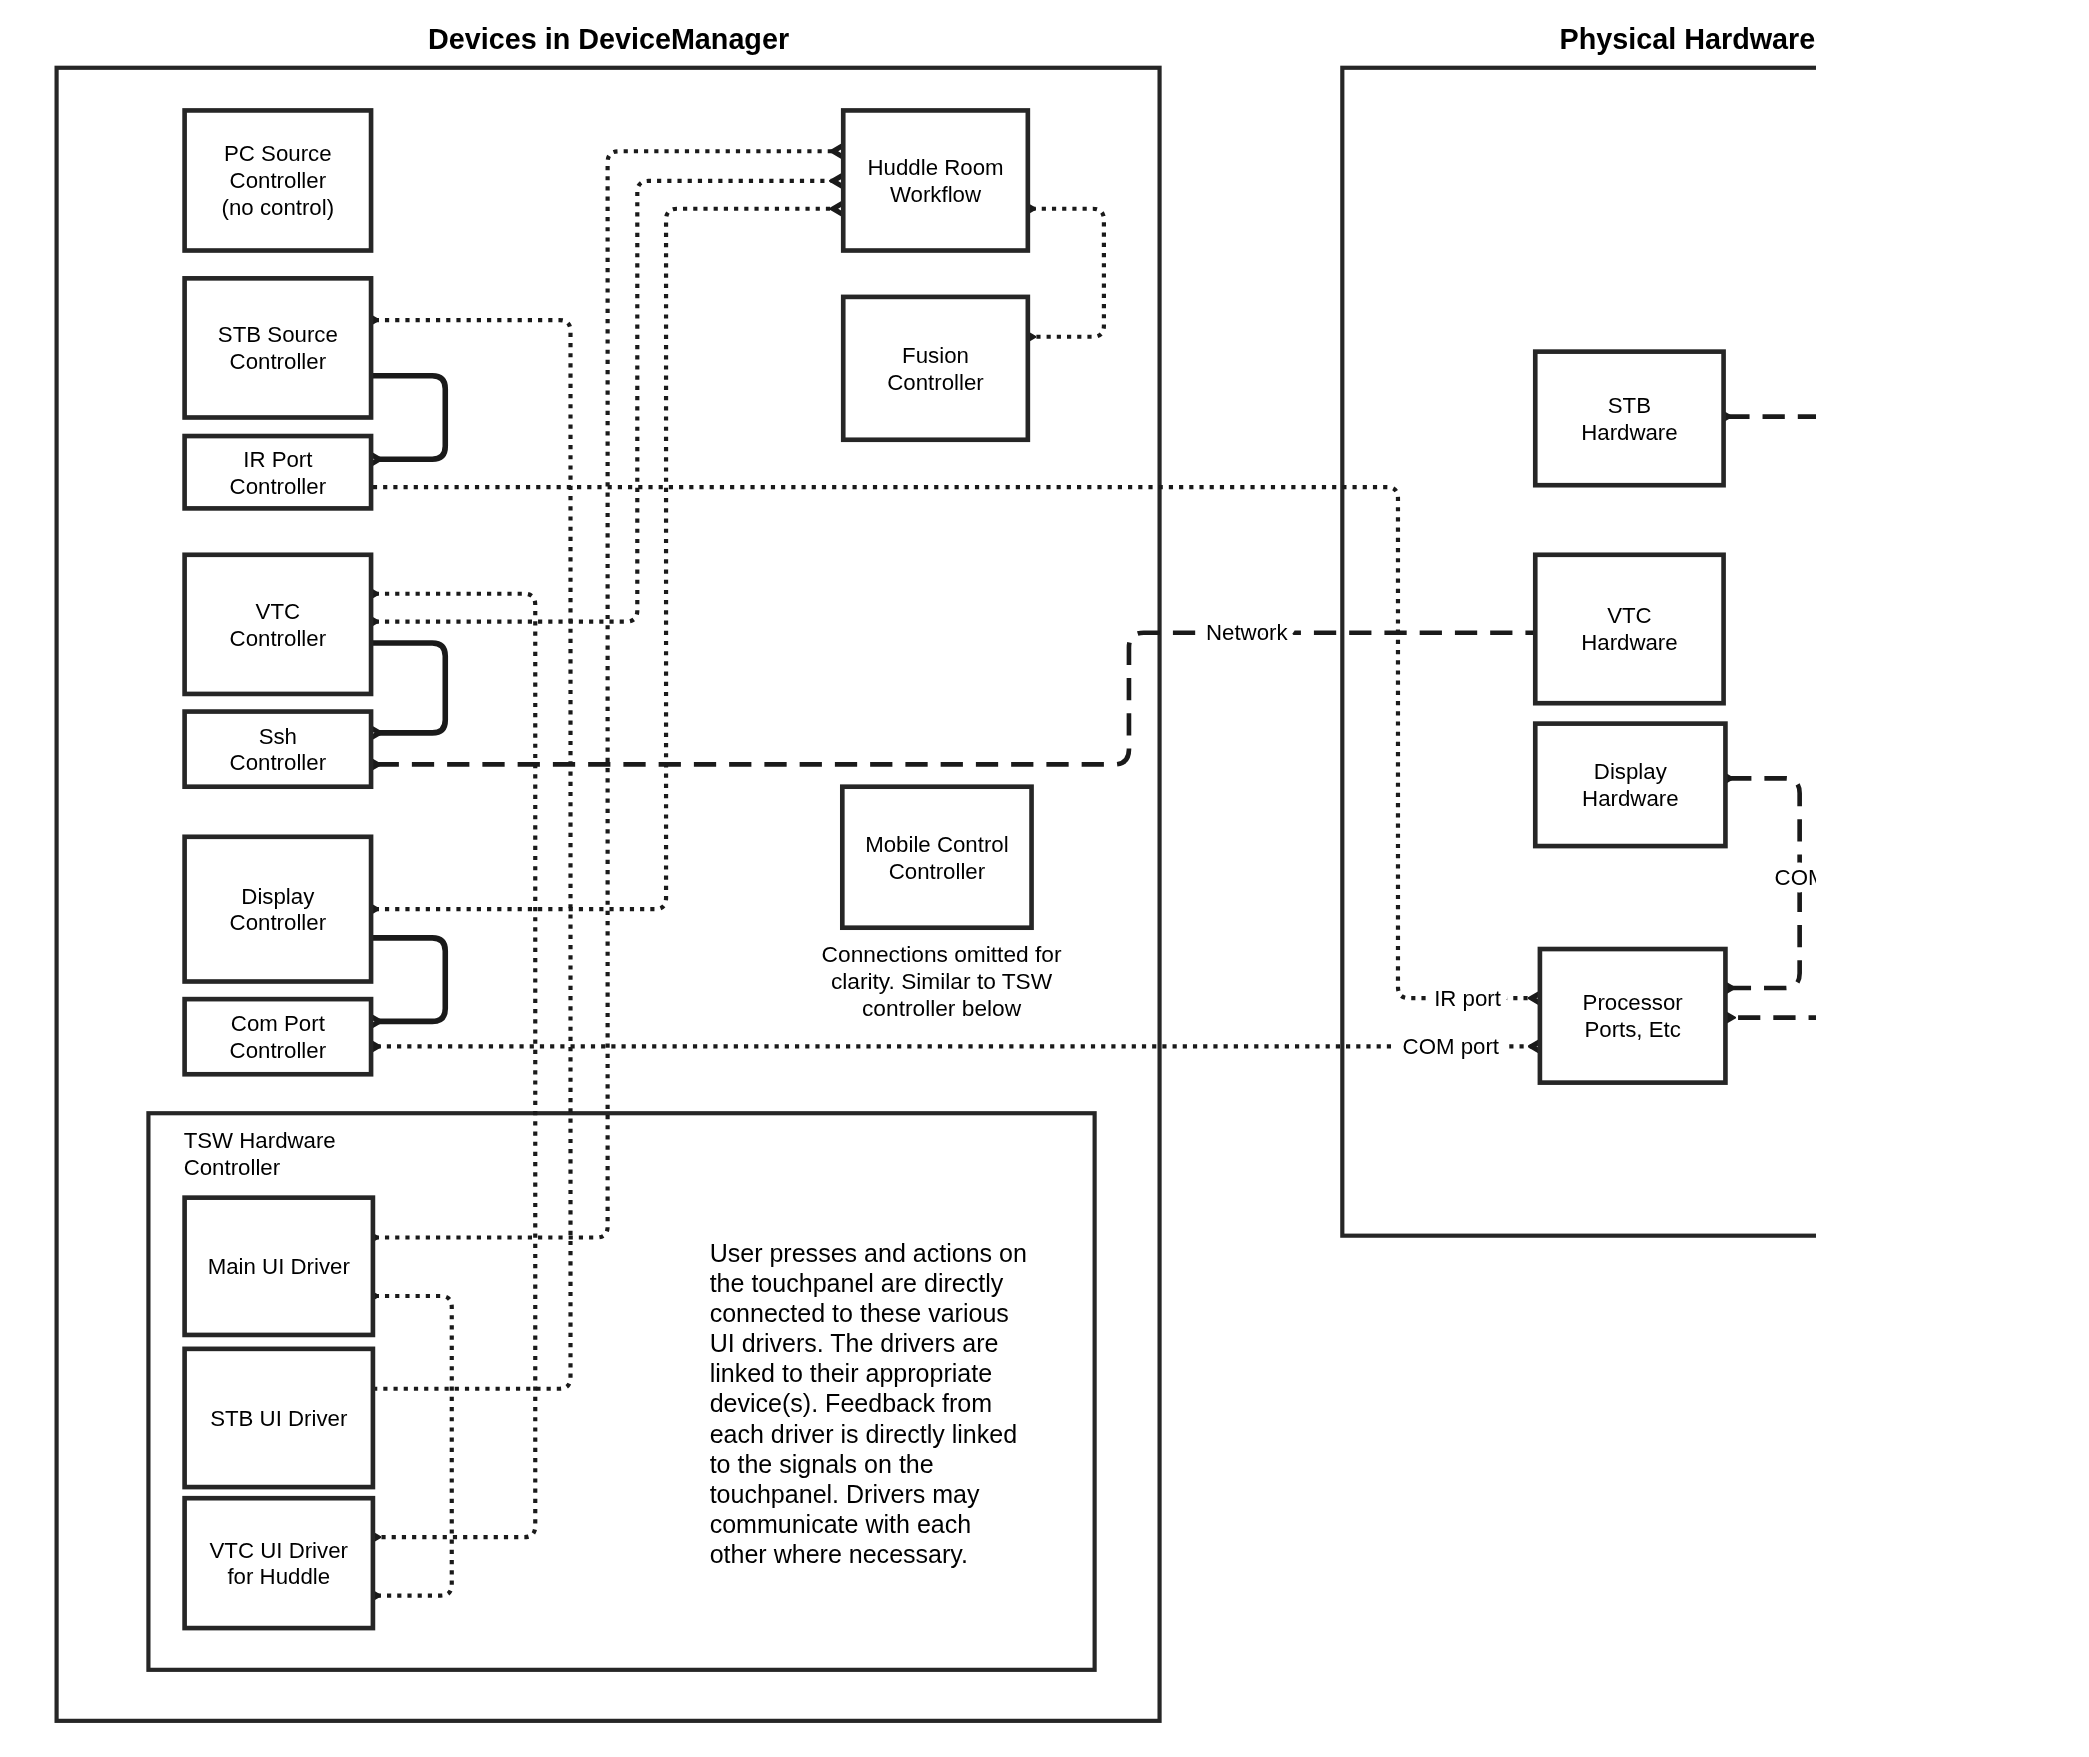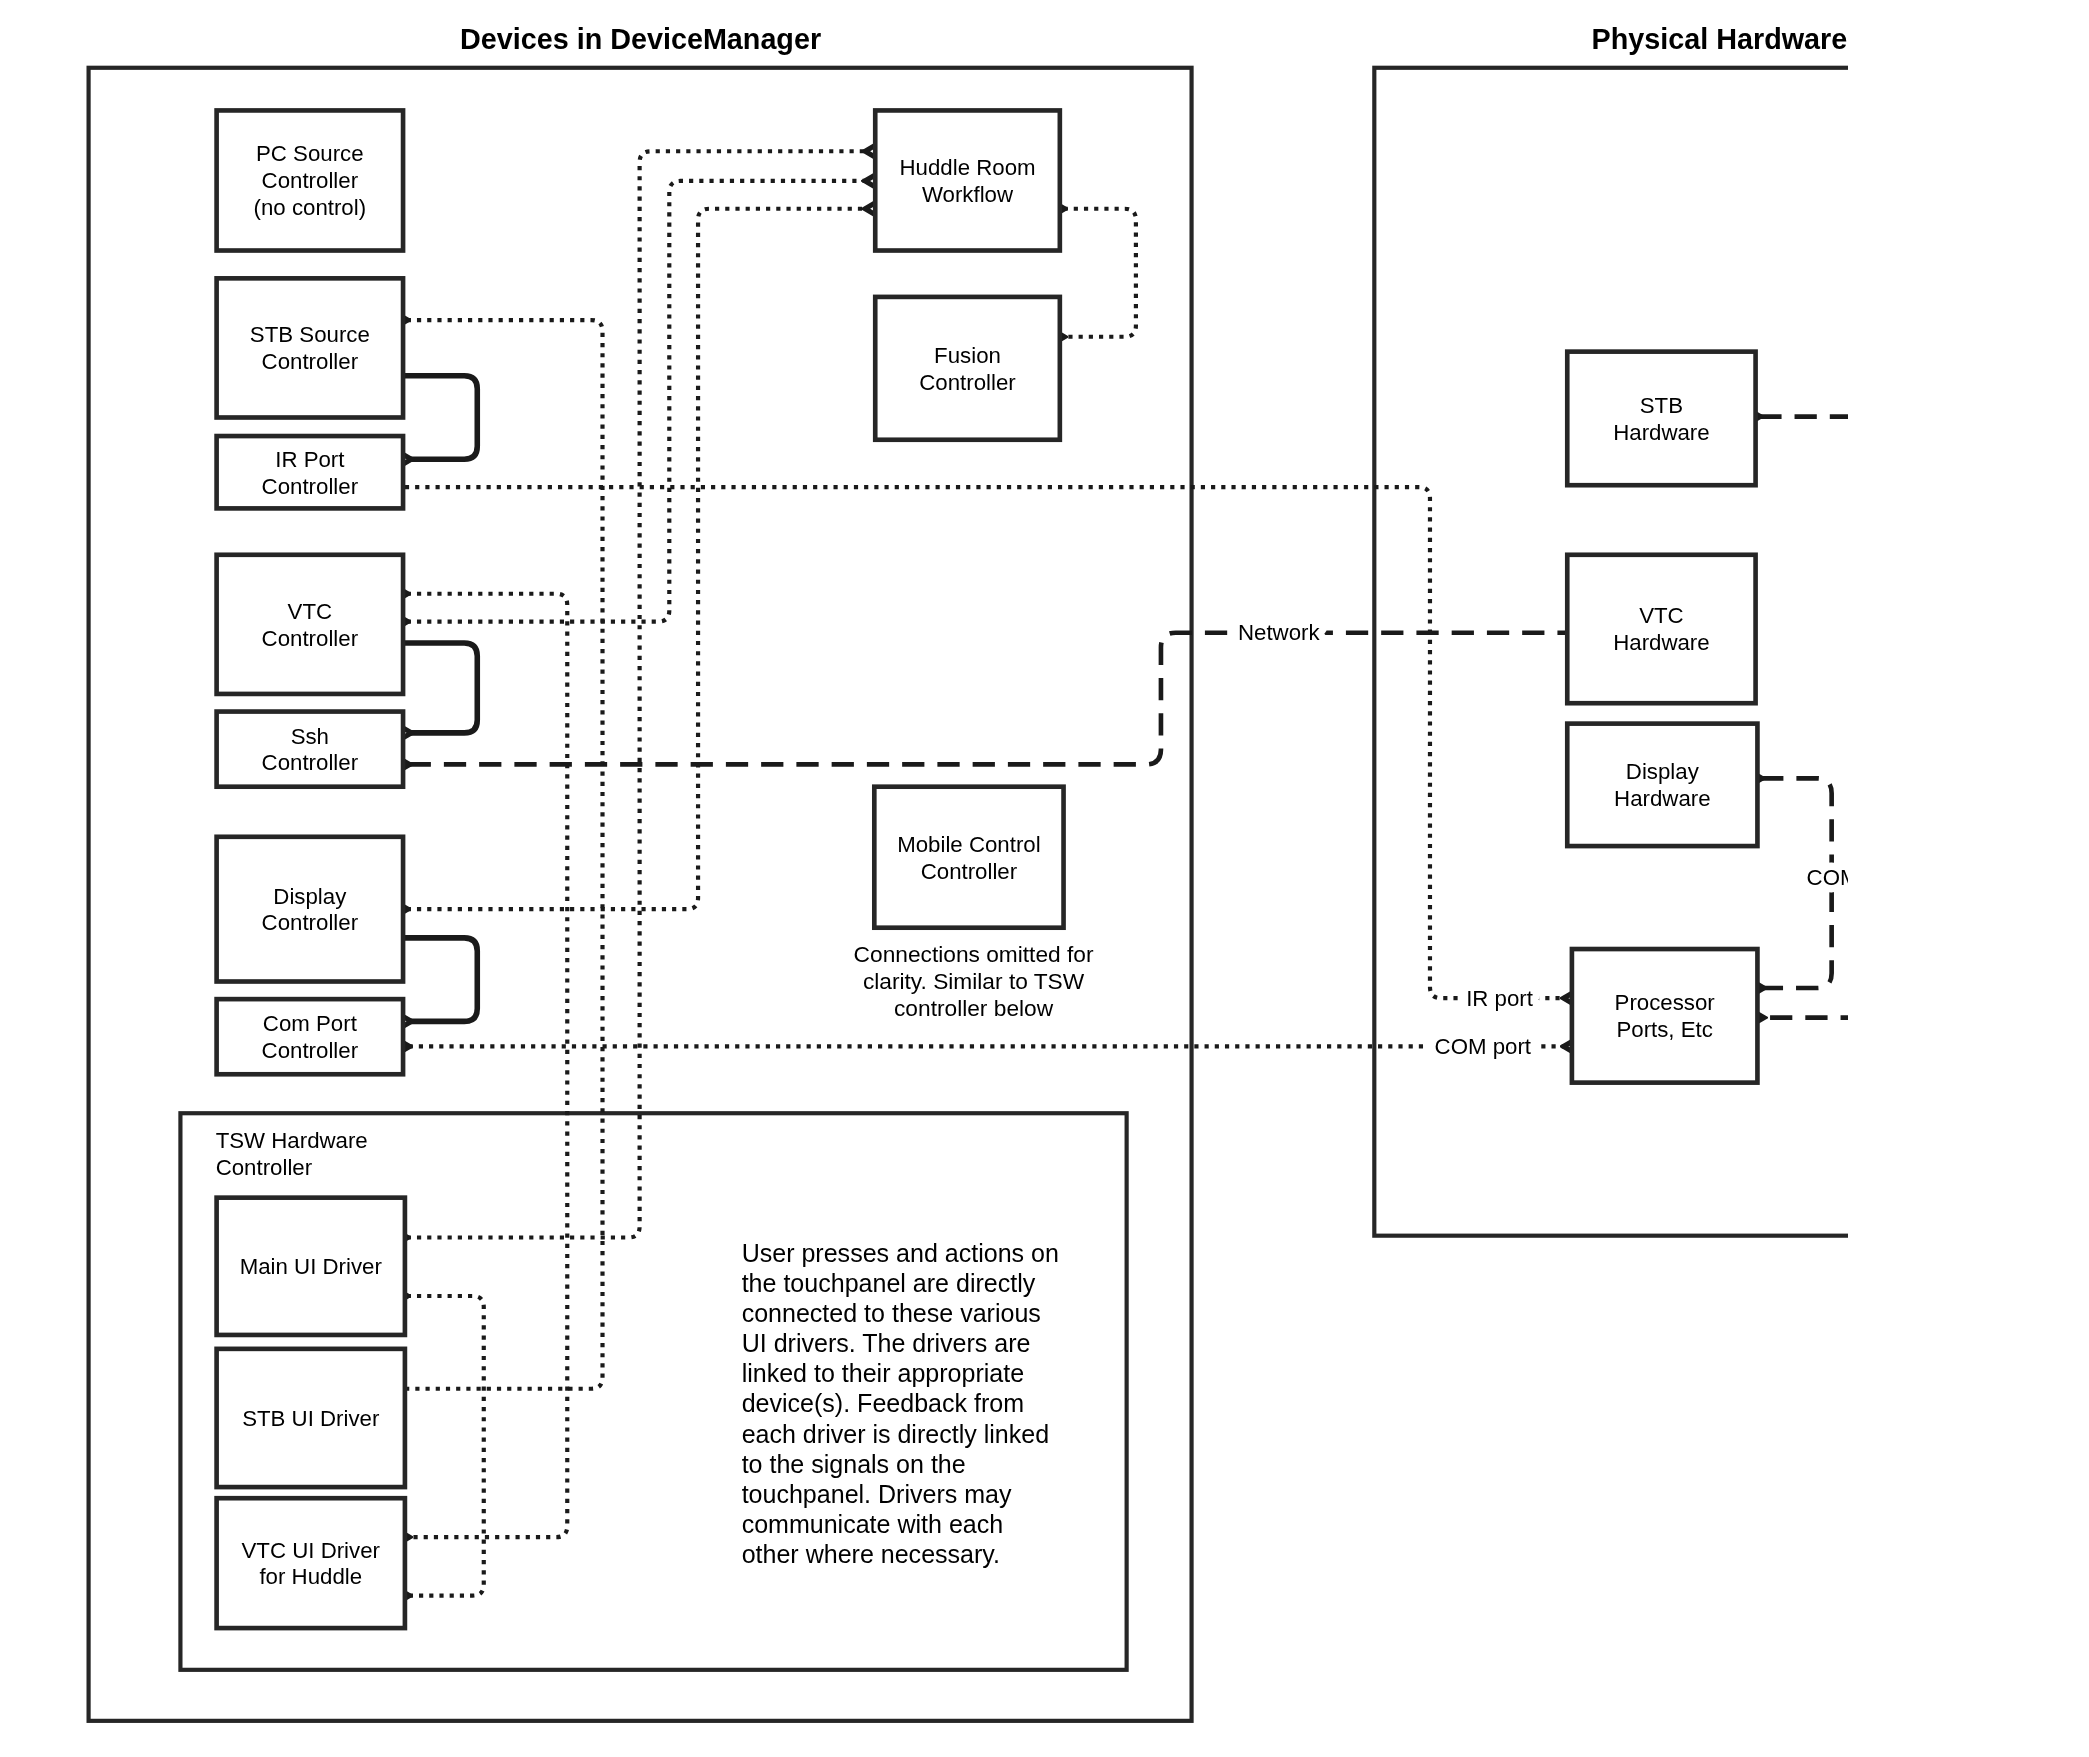--- a/index.html
+++ b/index.html
@@ -1,17 +1,17 @@
 <!DOCTYPE html>
 <html style="font-size:15px"><head>
 <meta charset="utf-8">
 <style>
   html,body{margin:0;padding:0;background:#fff;}
   body{font-family:"Liberation Sans", sans-serif;}
-  #stage{position:relative;width:1816px;height:1758px;background:#fff;overflow:hidden;margin-left:32px;}
+  #stage{position:relative;width:1816px;height:1758px;background:#fff;overflow:hidden;}
   svg{display:block;}
   text{fill:#000;}
   .halo{paint-order:stroke;stroke:#fff;stroke-width:16px;stroke-linejoin:round;}
 </style>
 </head>
 <body>
 
 <div id="stage">
   <svg id="diagram" width="2090" height="1758" viewBox="0 0 2253 1895" xmlns="http://www.w3.org/2000/svg">
     <defs>

